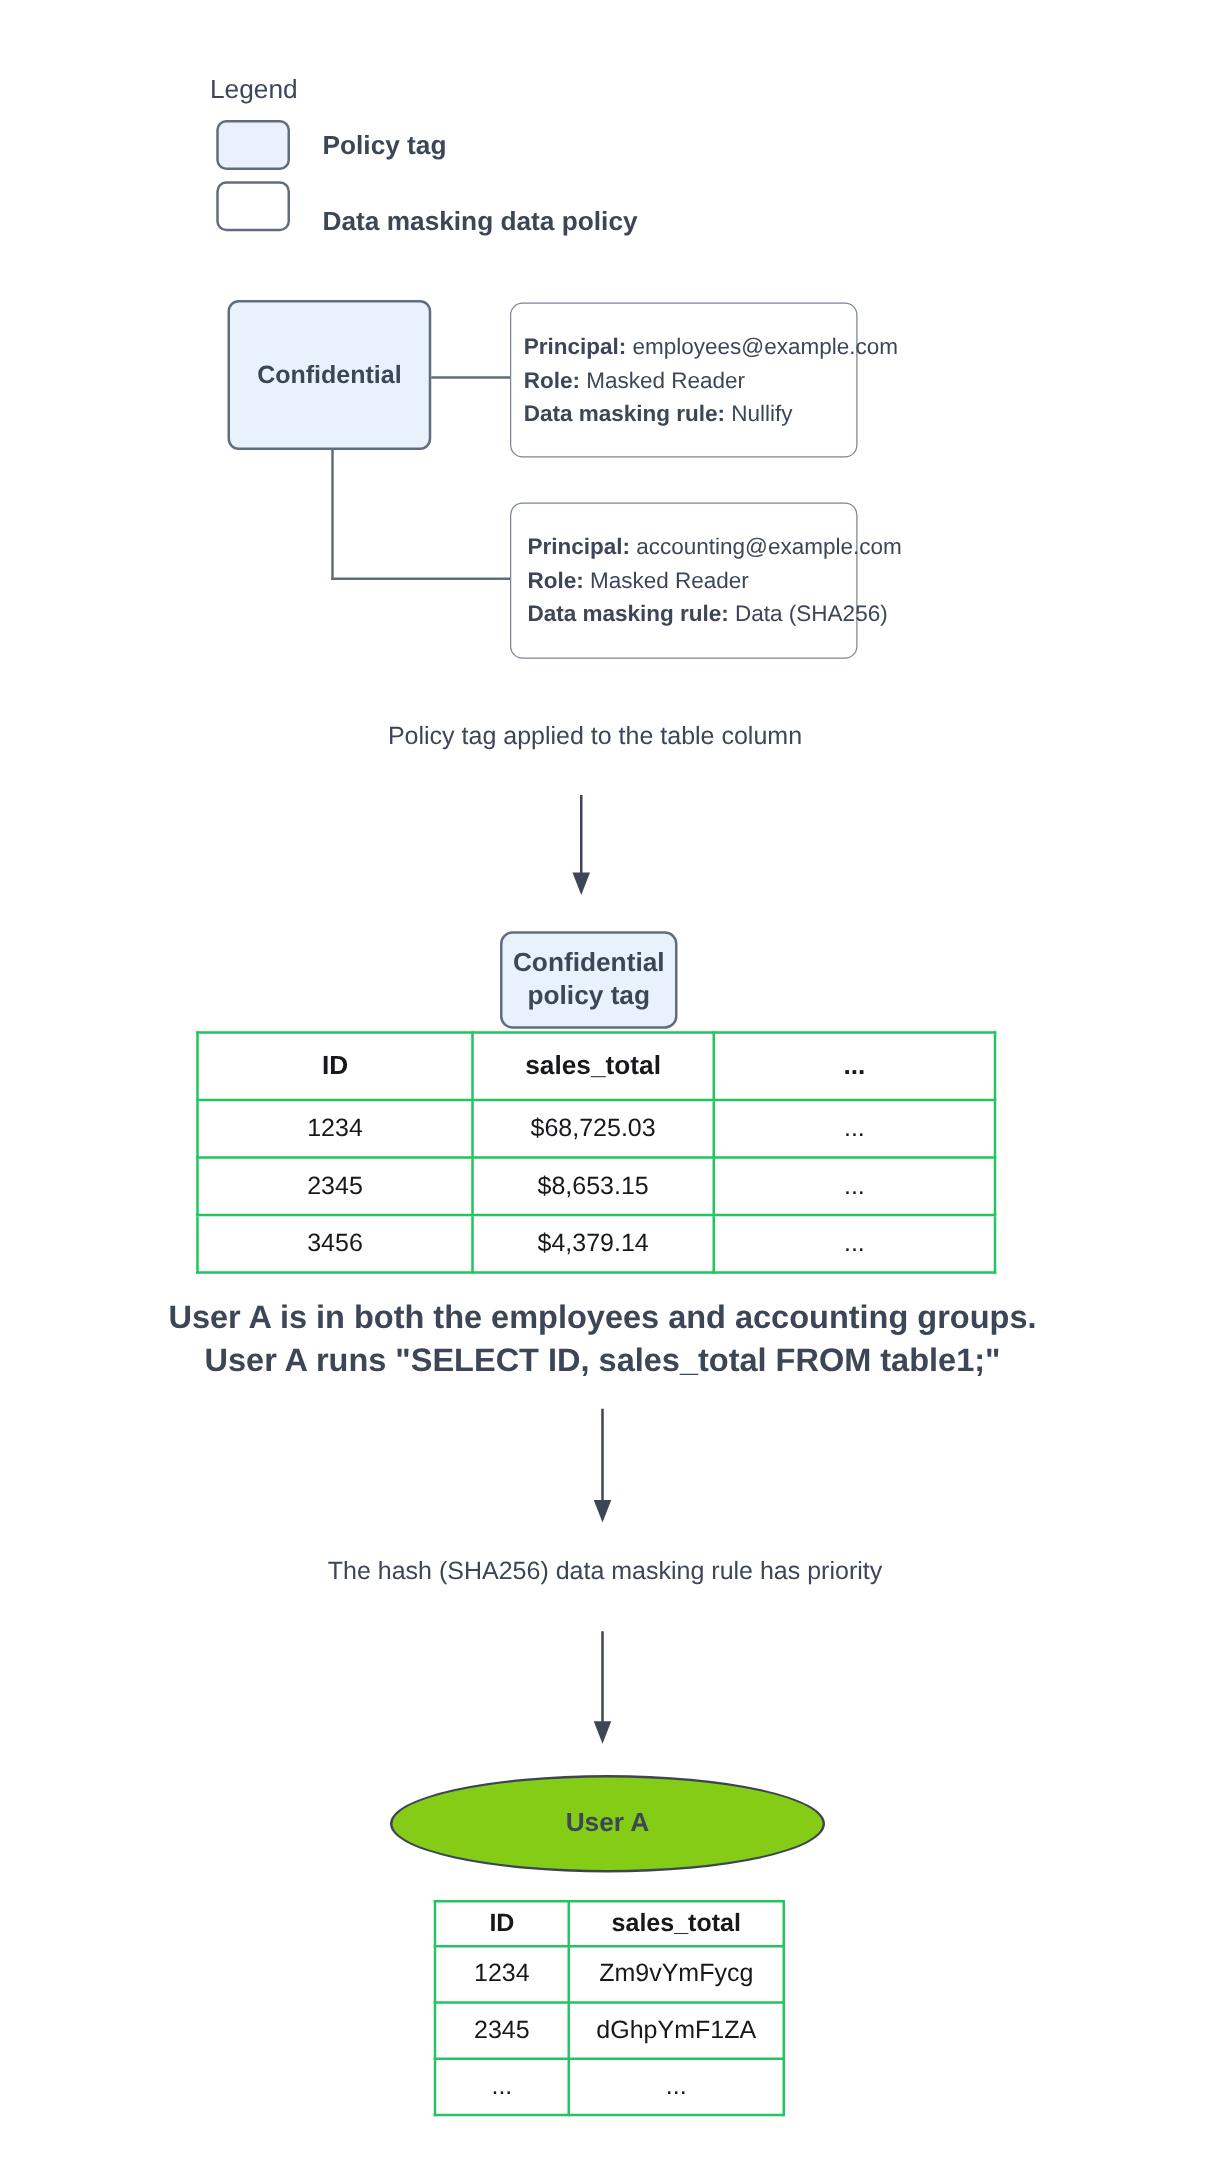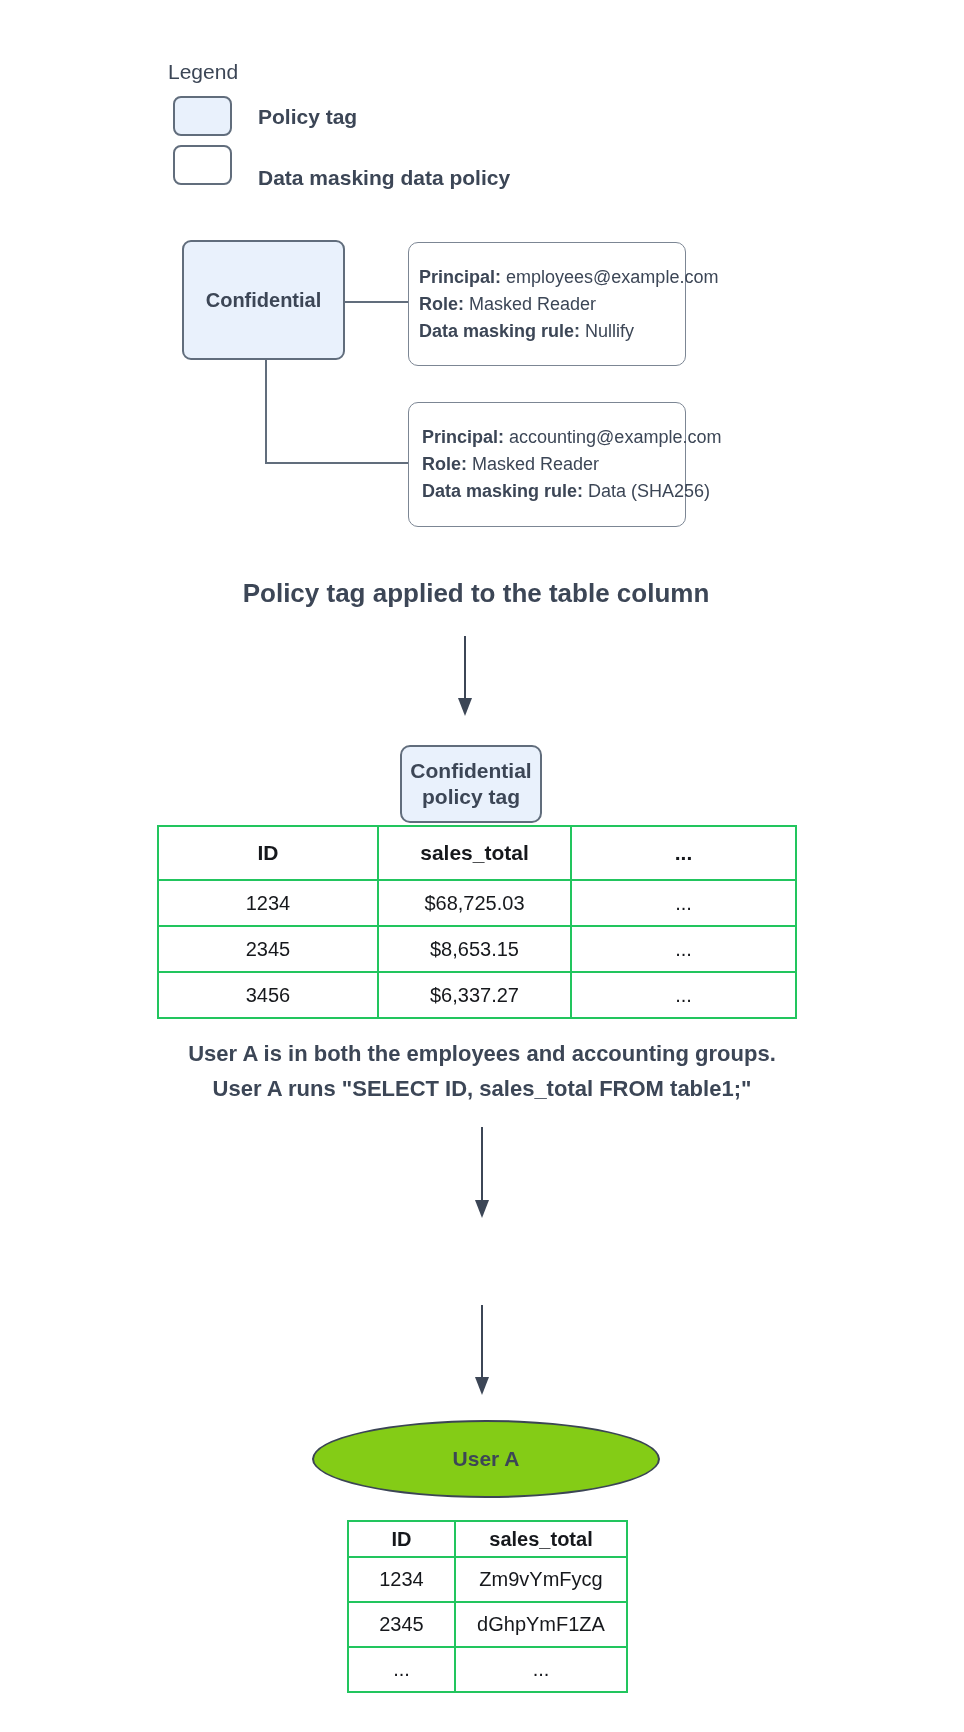--- a/index.html
+++ b/index.html
@@ -30,22 +30,22 @@
     font-size:18px;line-height:27px;color:var(--ink);white-space:nowrap;}
   .policy-card b{font-weight:bold;}
   .card1{left:408px;top:242px;height:124px;}
   .card2{left:408px;top:402px;height:125px;padding-left:13px;}
 
   
   .hline{height:2px;background:var(--node-border);}
   .vline{width:2px;background:var(--node-border);}
 
   
-  .heading{left:0;width:952px;text-align:center;font-size:26px;font-weight:bold;color:var(--ink);}
-  .heading2{left:2px;width:960px;text-align:center;font-size:22px;font-weight:bold;color:var(--ink);line-height:35px;}
+  .heading{left:0;width:952px;text-align:center;font-size:20px;font-weight:normal;color:var(--ink);}
+  .heading2{left:2px;width:960px;text-align:center;font-size:26px;font-weight:bold;color:var(--ink);line-height:35px;}
 
   
   .arrow-line{width:2px;background:var(--ink);}
   .arrow-head{width:0;height:0;border-left:7px solid transparent;border-right:7px solid transparent;
     border-top:18px solid var(--ink);}
 
   
   .col-badge{left:400px;top:745px;width:142px;height:78px;background:var(--blue);
     border:2px solid var(--node-border);border-radius:10px;display:flex;flex-direction:column;
     align-items:center;justify-content:center;font-size:21px;line-height:26px;font-weight:bold;color:var(--ink);}
@@ -123,34 +123,35 @@
       <td>$68,725.03</td>
       <td>...</td>
     </tr>
     <tr>
       <td>2345</td>
       <td>$8,653.15</td>
       <td>...</td>
     </tr>
     <tr>
       <td>3456</td>
-      <td>$6,337.27</td>
+      <td>$4,379.14</td>
       <td>...</td>
     </tr>
   </tbody>
     </table>
 
   <div class="abs heading2" style="top:1036px;">
     <div>User A is in both the employees and accounting groups.</div>
     <div>User A runs "SELECT ID, sales_total FROM table1;"</div>
   </div>
 
   <div class="abs arrow-line" style="left:481px;top:1127px;height:75px;"></div>
   <div class="abs arrow-head" style="left:475px;top:1200px;"></div>
 
+  <div class="abs heading" style="left:4px;width:960px;top:1246px;">The hash (SHA256) data masking rule has priority</div>
 
   <div class="abs arrow-line" style="left:481px;top:1305px;height:73px;"></div>
   <div class="abs arrow-head" style="left:475px;top:1377px;"></div>
 
   <div class="abs user-oval">
     <span>User A</span>
   </div>
 
   <table class="abs res-table">
     <colgroup>

